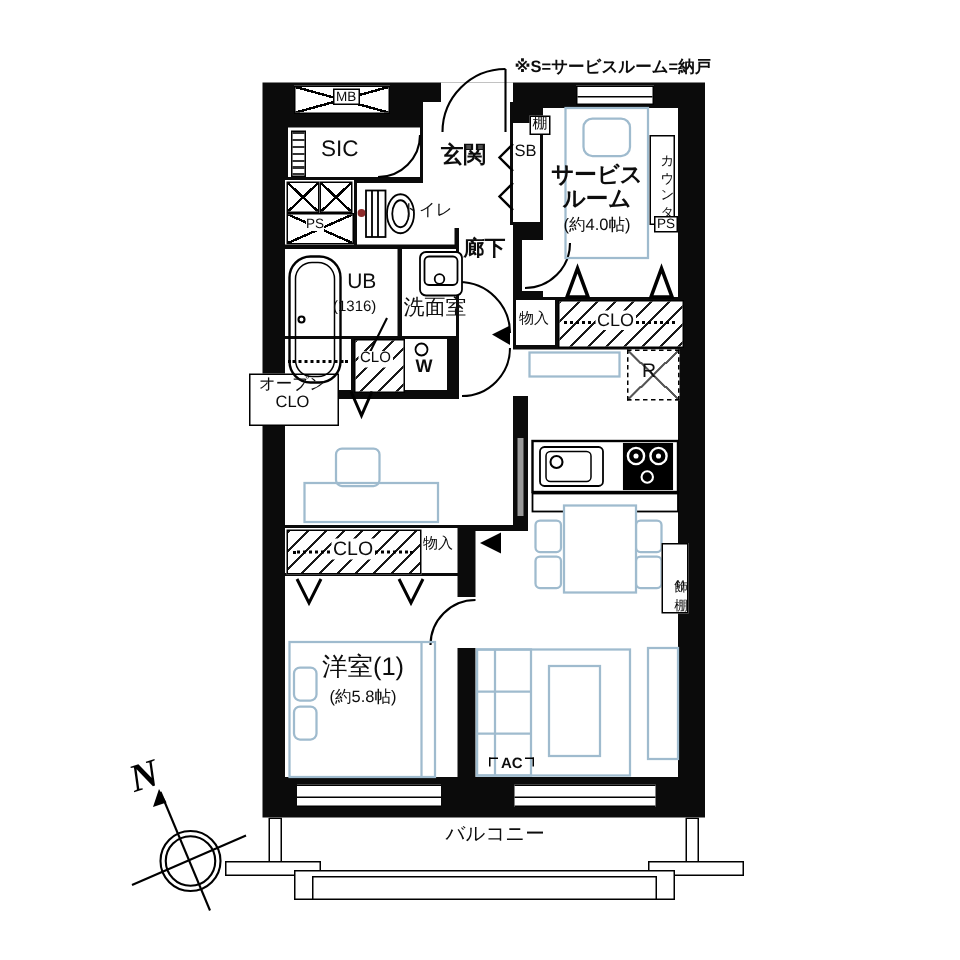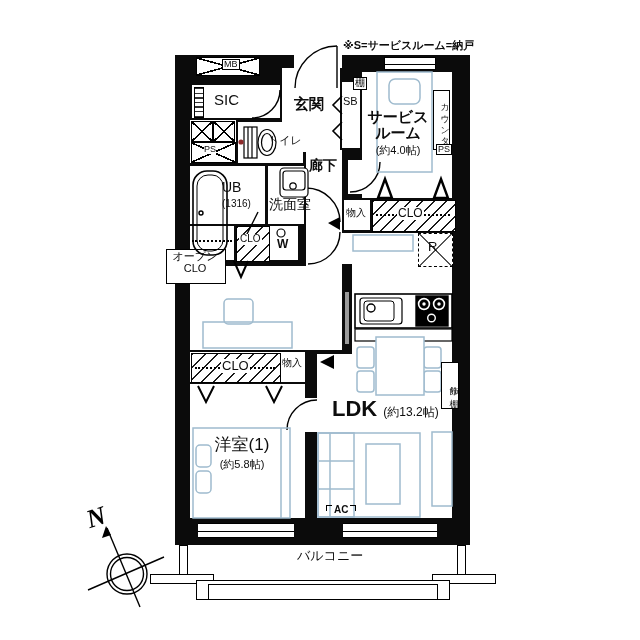--- a/index.html
+++ b/index.html
@@ -216,37 +216,34 @@
   <div class="lbl" style="left:362px;top:109px;width:72px;text-align:center;font-size:15px;font-weight:700;">
     <span>サービス</span><br>
     <span>ルーム</span><br>
     <span style="font-size:11px;font-weight:400;">(約4.0帖)</span>
   </div>
   <div class="lbl vtext chipbox" style="left:433px;top:90px;width:15px;height:58px;font-size:9px;text-align:center;">カウンター</div>
   <div class="lbl chip" style="left:436px;top:144px;font-size:9px;border:1px solid #000;">PS</div>
   <div class="lbl" style="left:268px;top:135px;font-size:11px;">トイレ</div>
   <div class="lbl" style="left:204px;top:145px;font-size:9px;background:#fff;">PS</div>
   <div class="lbl" style="left:309px;top:158px;font-size:14px;font-weight:700;">廊下</div>
-  <div class="lbl" style="left:222px;top:180px;font-size:14px;text-align:left;">
+  <div class="lbl" style="left:222px;top:180px;font-size:14px;text-align:right;">
     <span>UB</span><br><span style="font-size:10px;">(1316)</span>
   </div>
   <div class="lbl" style="left:269px;top:197px;font-size:14px;">洗面室</div>
   <div class="lbl" style="left:346px;top:208px;font-size:10px;">物入</div>
   <div class="lbl chip" style="left:397px;top:207px;font-size:12px;">CLO</div>
   <div class="lbl" style="left:428px;top:240px;font-size:13px;">R</div>
   <div class="lbl" style="left:166px;top:251px;width:58px;text-align:center;font-size:11px;">
     <span>オープン</span><br><span>CLO</span>
   </div>
   <div class="lbl chip" style="left:239px;top:234px;font-size:10px;">CLO</div>
   <div class="lbl" style="left:277px;top:238px;font-size:12px;font-weight:700;">W</div>
   <div class="lbl chip" style="left:221px;top:359px;font-size:13px;">CLO</div>
   <div class="lbl" style="left:282px;top:358px;font-size:10px;background:#fff;">物入</div>
   <div class="lbl" style="left:210px;top:436px;width:64px;text-align:center;font-size:17px;">
     <span>洋室(1)</span><br><span style="font-size:11px;">(約5.8帖)</span>
   </div>
-  <div class="lbl" style="left:332px;top:397px;font-size:22px;font-weight:700;">
-    <span>LDK</span> <span style="font-size:12px;font-weight:400;">(約13.2帖)</span>
-  </div>
   <div class="lbl vtext chipbox" style="left:441px;top:362px;width:16px;height:45px;font-size:9px;text-align:center;">飾り棚</div>
   <div class="lbl acwrap" style="left:334px;top:505px;font-size:10px;font-weight:700;">AC</div>
   <div class="lbl" style="left:297px;top:549px;font-size:13px;">バルコニー</div>
 
 </div>
 
 </body></html>

